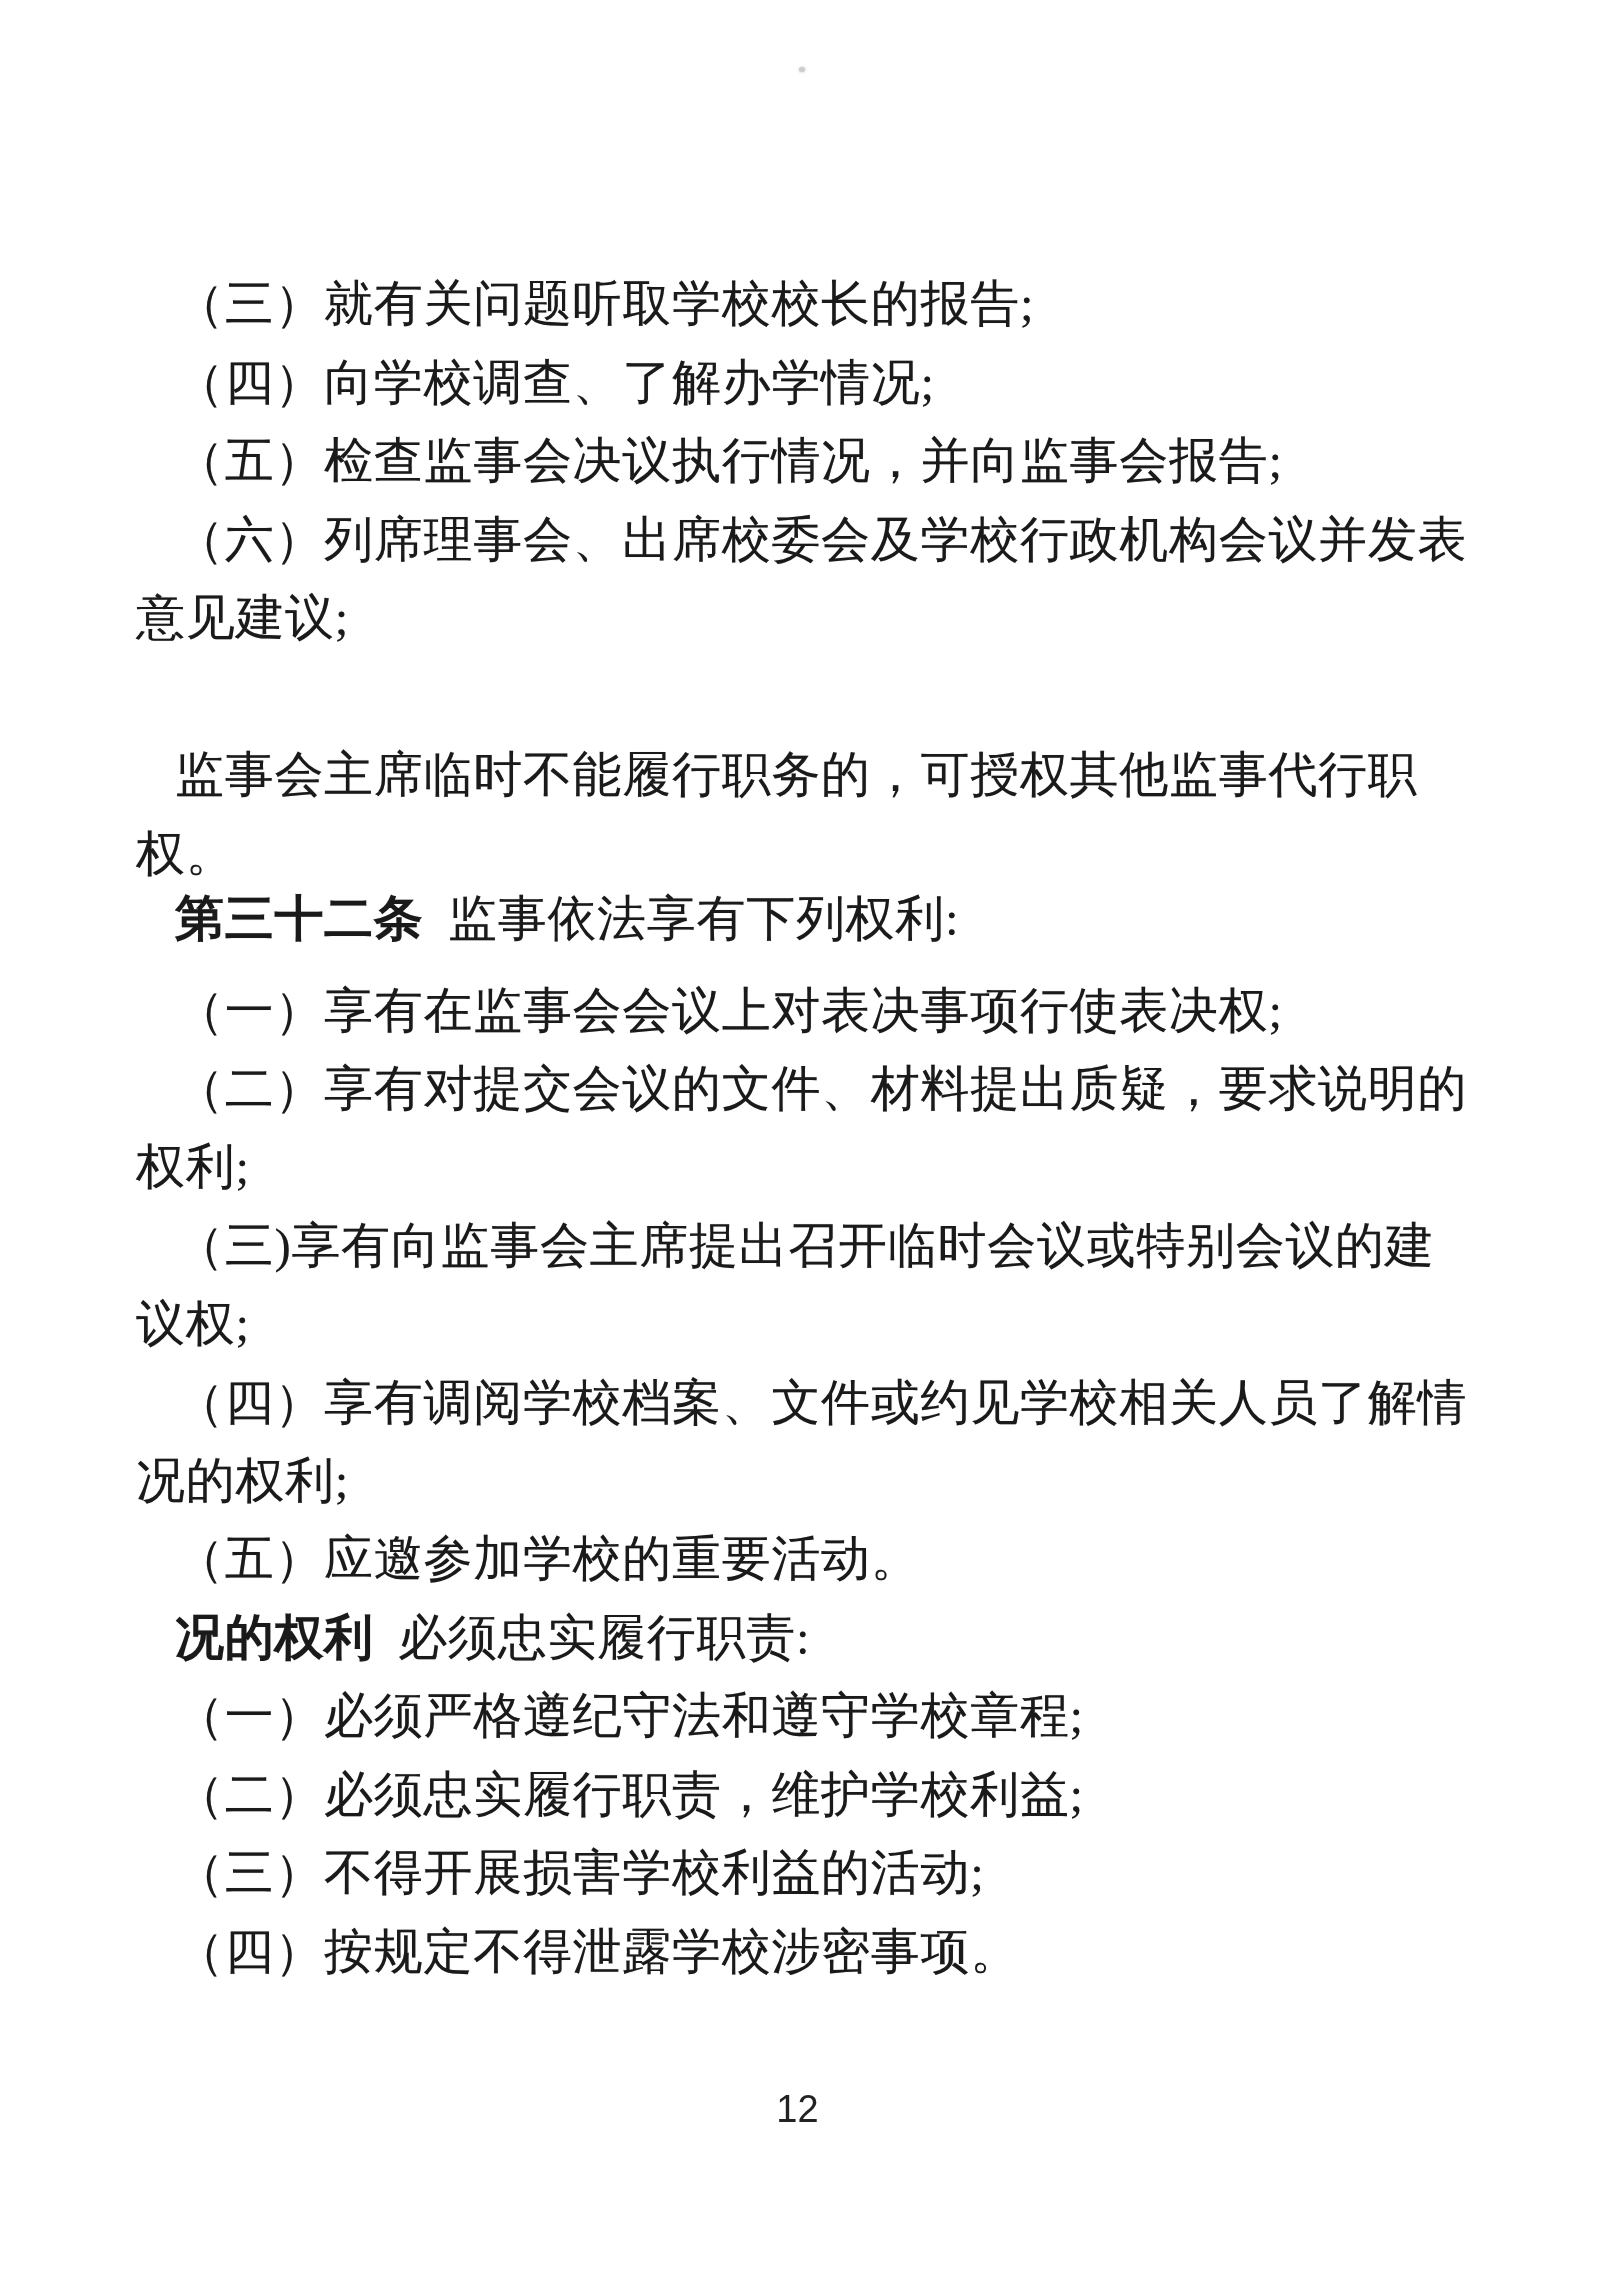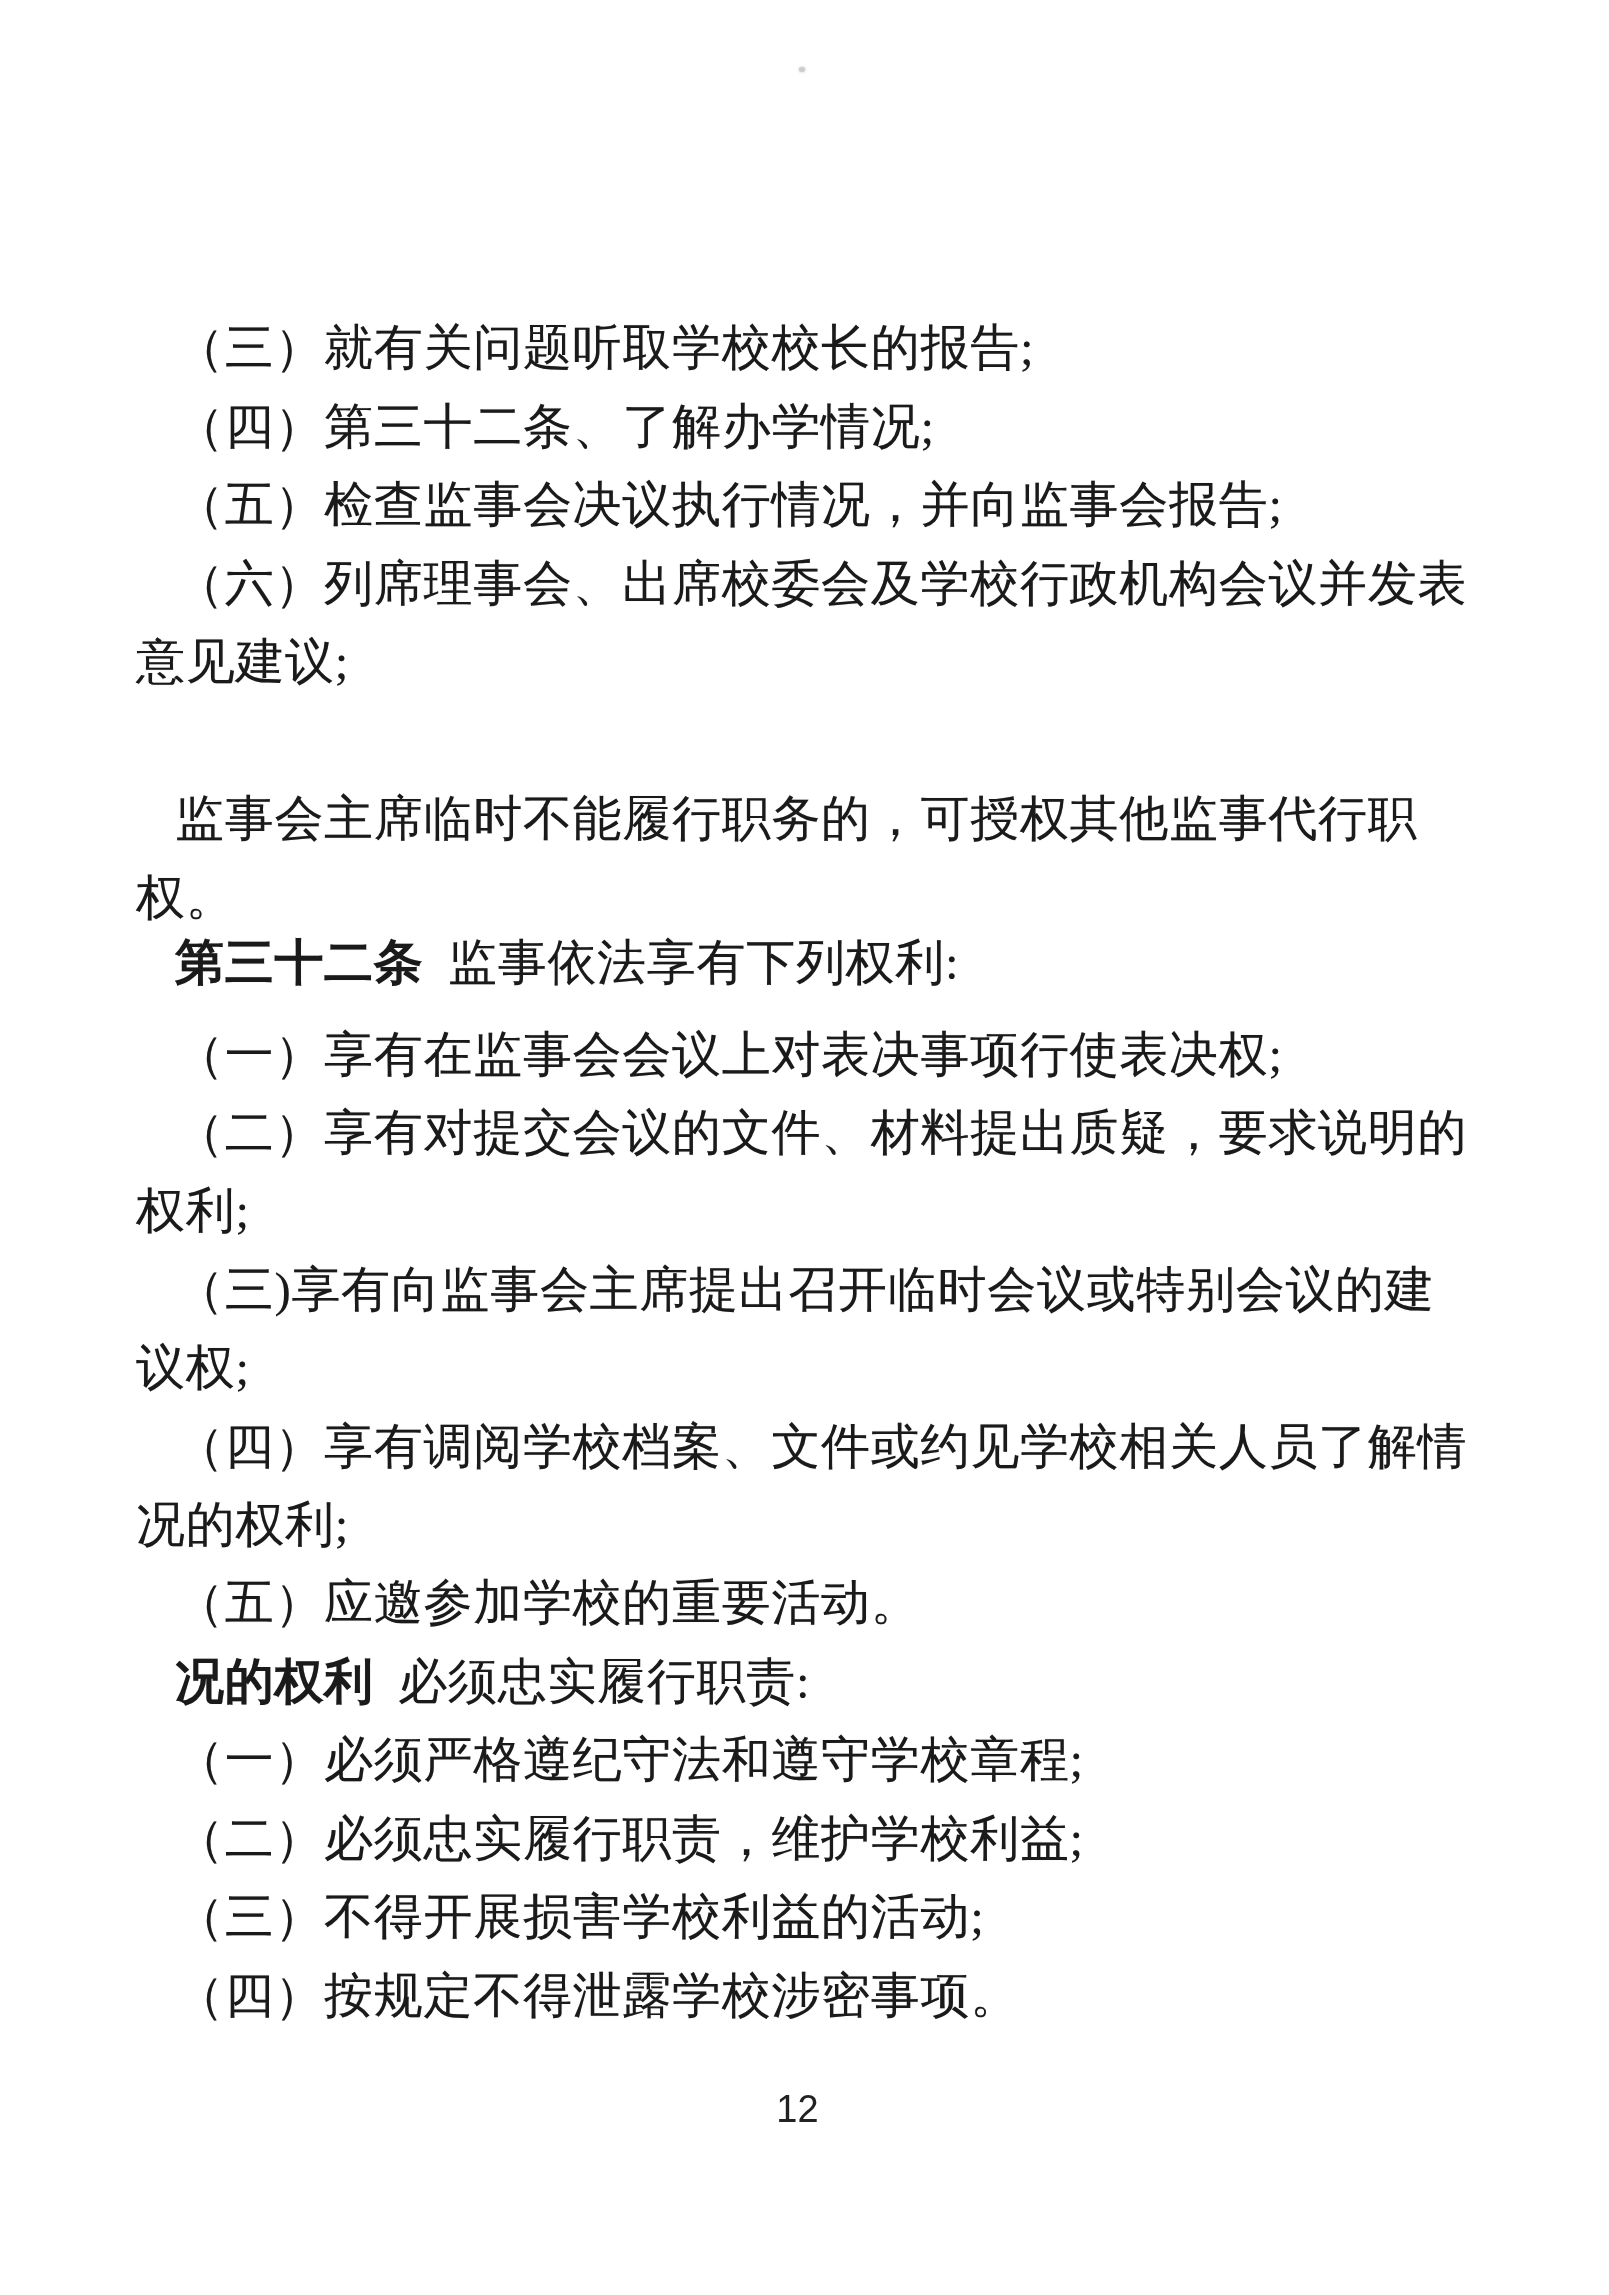--- a/index.html
+++ b/index.html
@@ -21,21 +21,20 @@
   }
   .line {
     position: absolute;
     left: 136px;
     font-size: 49px;
     line-height: 1;
     white-space: nowrap;
     color: #1a1a1a;
     text-shadow: 0 0 0.7px rgba(20,20,20,0.4);
     letter-spacing: 0.7px;
-    margin-top: 44px;
   }
   .line.indent {
     left: 175px;
   }
   .term {
     font-weight: bold;
   }
   .rest {
     margin-left: 0.5em;
   }
@@ -62,21 +61,21 @@
     box-shadow: 0 0 2px 0.7px rgba(180,180,180,0.5);
   }
 </style>
 </head>
 <body>
 
 <div class="page" style="background: rgb(255, 255, 255);">
   <span class="artifact-dot"></span>
   <div class="doc-body" id="doc-body" style="color: rgb(26, 26, 26);">
       <div class="line indent" style="top: 279px;">（三）就有关问题听取学校校长的报告;</div>
-      <div class="line indent" style="top: 358px;">（四）第三十二条、了解办学情况;</div>
+      <div class="line indent" style="top: 358px;">（四）向学校调查、了解办学情况;</div>
       <div class="line indent" style="top: 436px;">（五）检查监事会决议执行情况，并向监事会报告;</div>
       <div class="line indent" style="top: 515px;">（六）列席理事会、出席校委会及学校行政机构会议并发表</div>
       <div class="line" style="top: 593px;">意见建议;</div>
       <div class="line indent" style="top: 750px;">监事会主席临时不能履行职务的，可授权其他监事代行职</div>
       <div class="line" style="top: 829px;">权。</div>
       <div class="line indent" style="top: 894px; text-align: center;"><span class="term">第三十二条</span><span class="rest">监事依法享有下列权利:</span></div>
       <div class="line indent" style="top: 986px;">（一）享有在监事会会议上对表决事项行使表决权;</div>
       <div class="line indent" style="top: 1064px;">（二）享有对提交会议的文件、材料提出质疑，要求说明的</div>
       <div class="line" style="top: 1142px;">权利;</div>
       <div class="line indent" style="top: 1221px;">（三)享有向监事会主席提出召开临时会议或特别会议的建</div>

